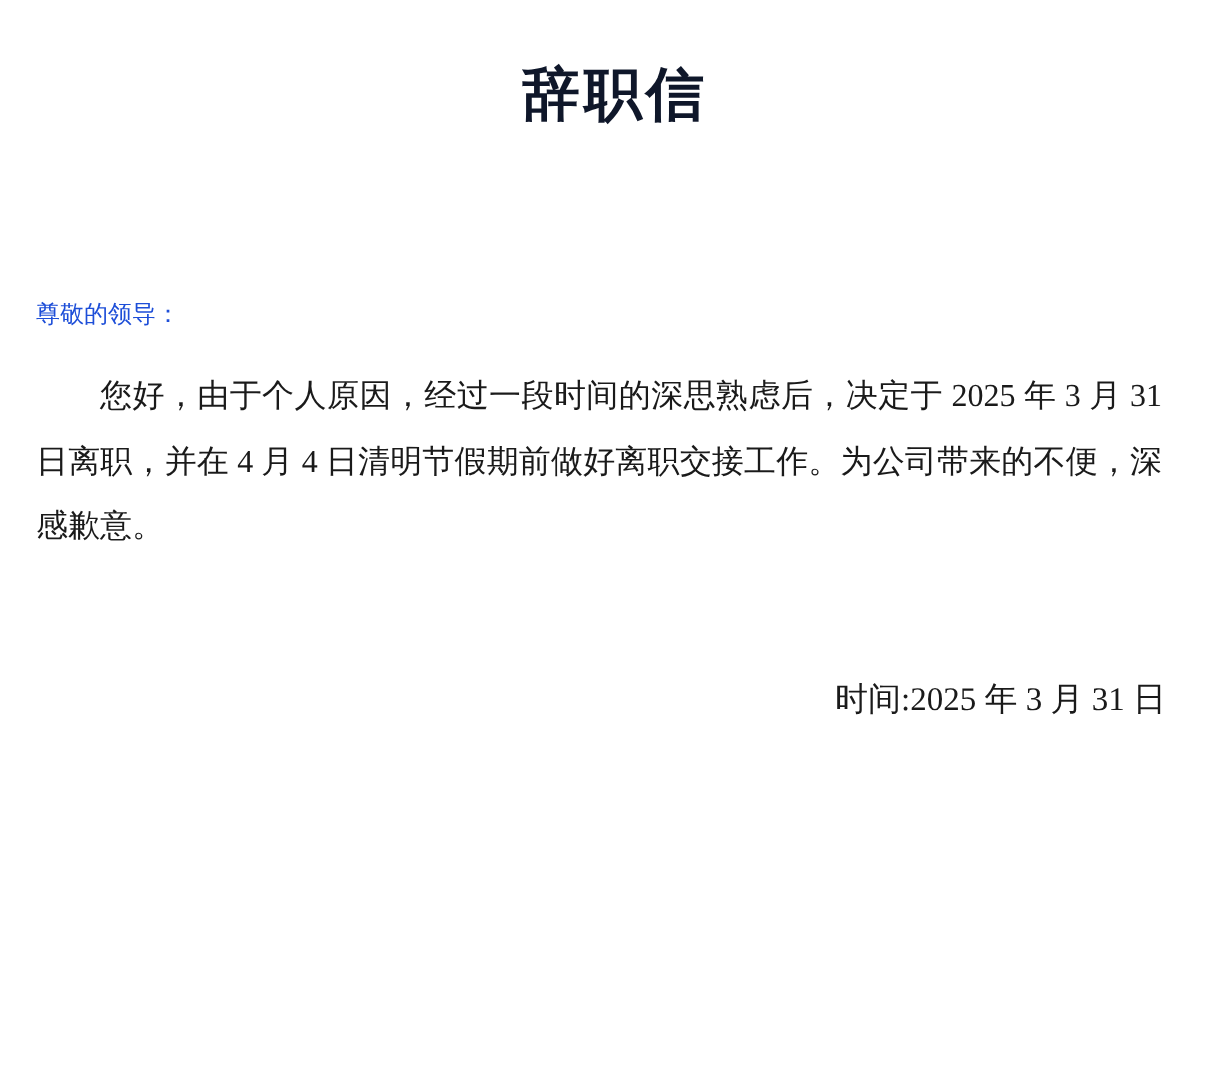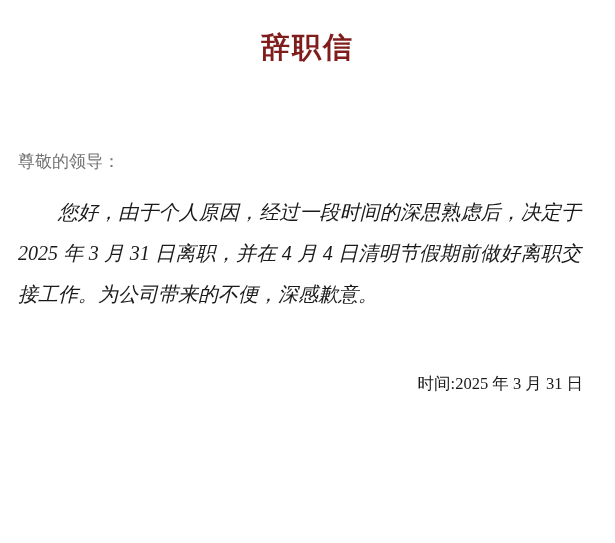--- a/index.html
+++ b/index.html
@@ -22,40 +22,39 @@
     box-sizing: border-box;
     padding: 0 18px;
   }
   .doc-title {
     text-align: center;
     font-size: 29px;
     font-weight: 700;
     letter-spacing: 2px;
     margin-top: 28px;
     margin-bottom: 13px;
-    color: #7f1d1d;
+    color: #0f172a;
     font-family: "Liberation Serif", "DejaVu Serif", serif;
   }
   .body-block {
     margin-top: 78px;
   }
   .salutation {
-    font-size: 17px;
+    font-size: 12px;
     line-height: 1.9;
-    color: #737373;
+    color: #1d4ed8;
     margin: 0 0 14px 0;
   }
   .para {
-    font-size: 20px;
+    font-size: 16px;
     line-height: 2.05;
     color: #1a1a1a;
     margin: 0 16px 14px 0;
     text-indent: 2em;
     text-align: justify;
-    font-style: italic;
   }
   .para.last-wish {
     margin-top: 22px;
   }
   .sign-block {
     margin-top: 52px;
     text-align: right;
     padding-right: 14px;
   }
   .sign-line {

